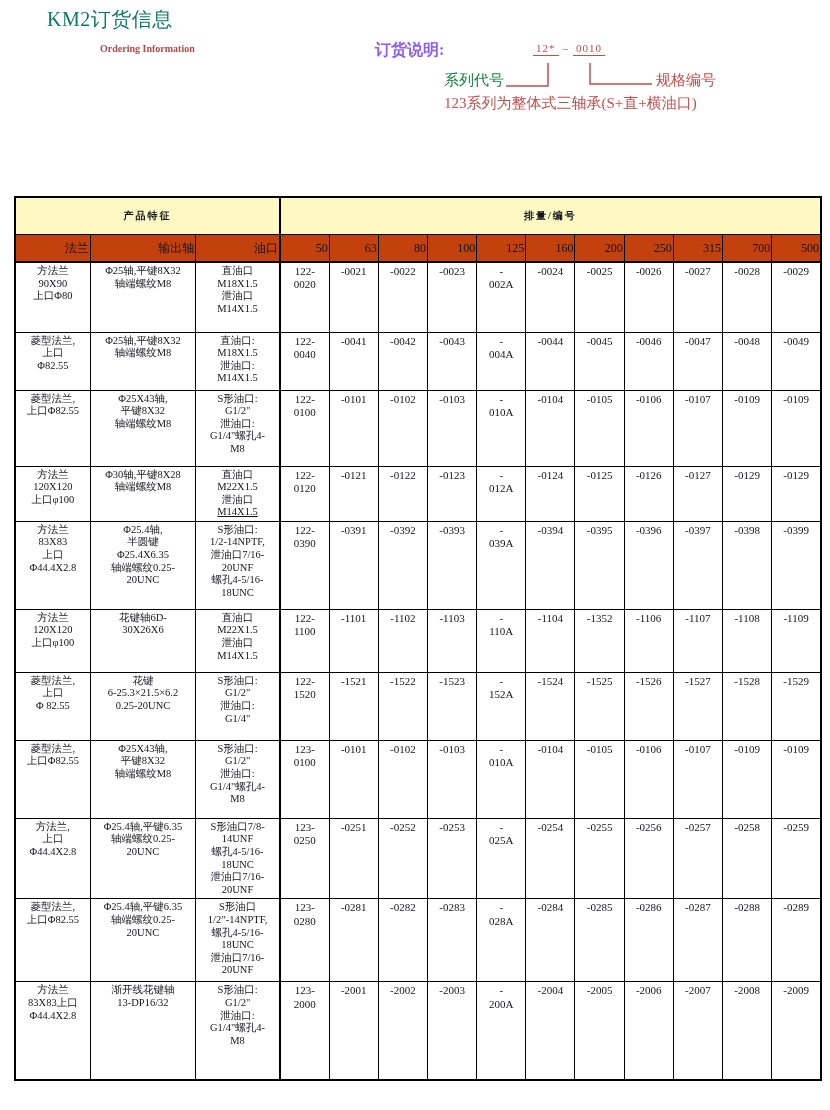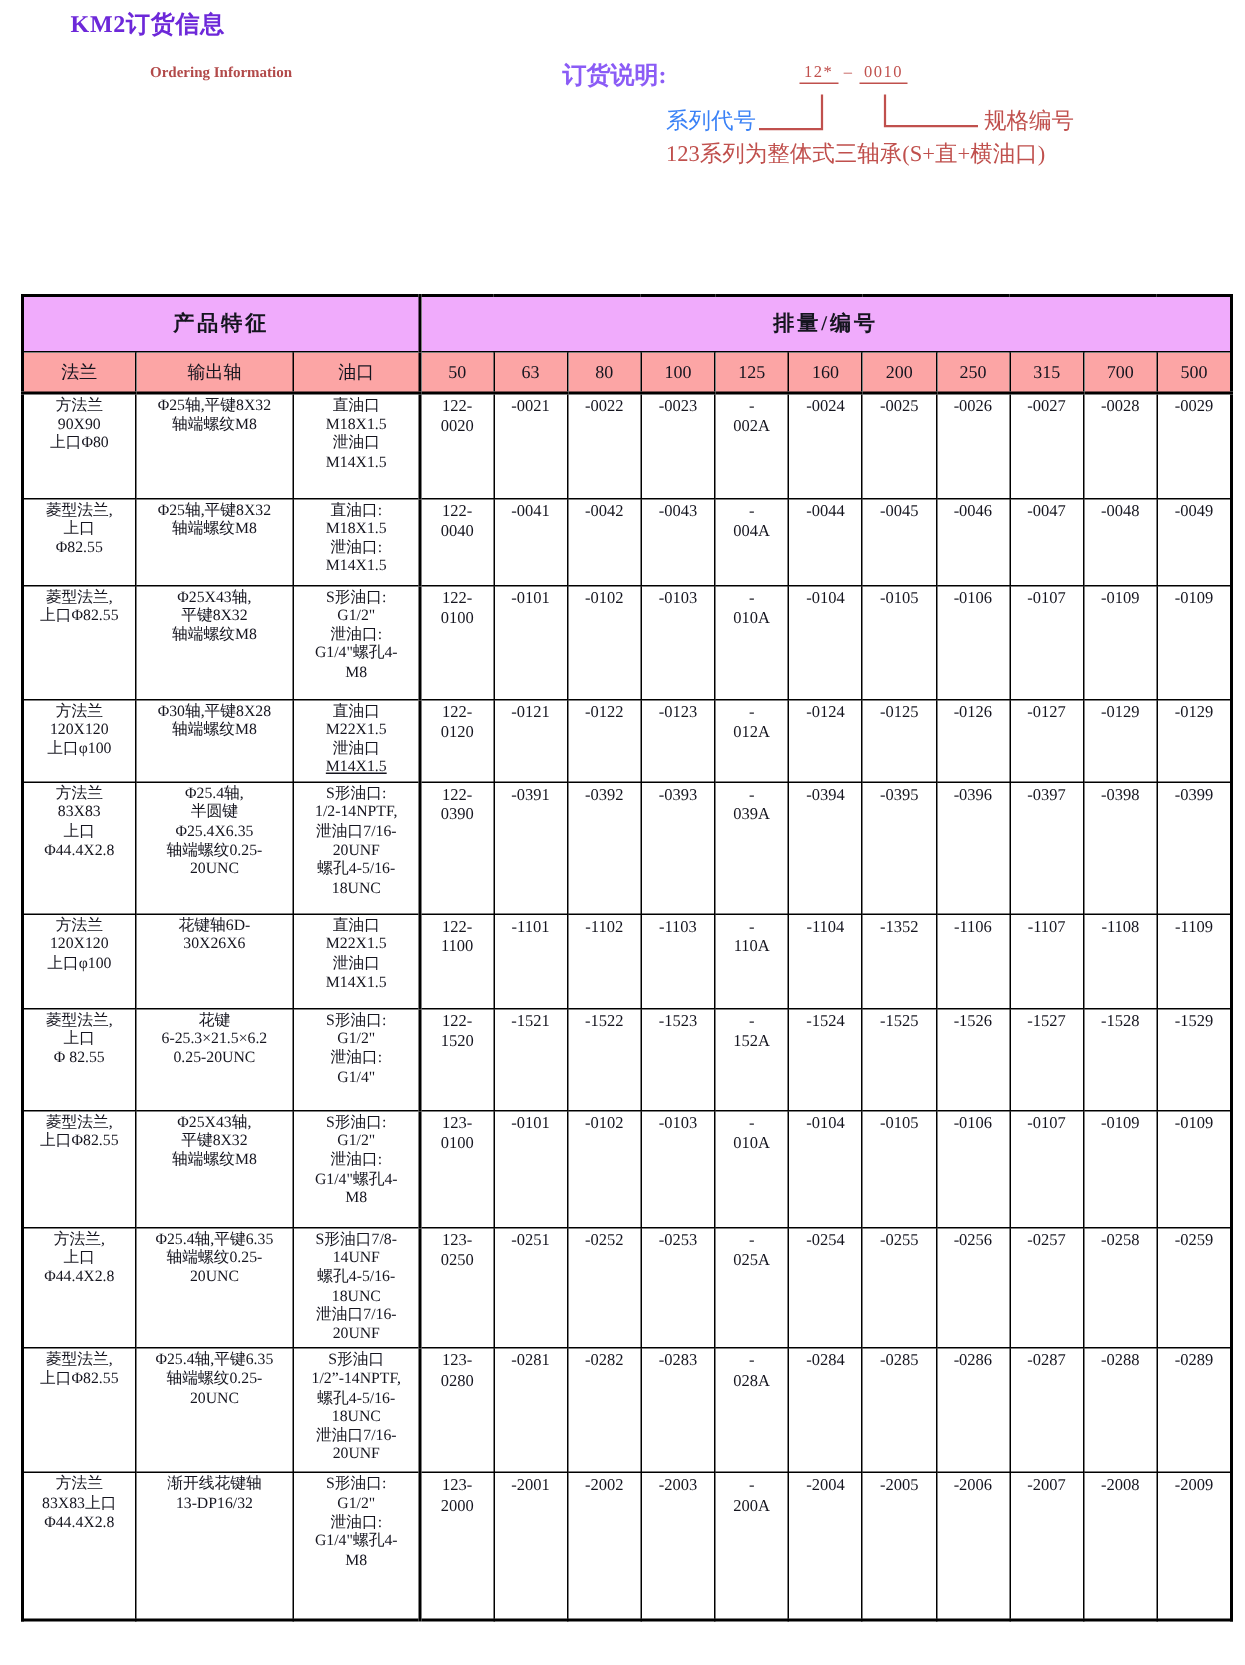--- a/index.html
+++ b/index.html
@@ -5,40 +5,40 @@
   html,body{margin:0;padding:0;background:#ffffff;}
   body{
     width:830px;height:1110px;position:relative;overflow:hidden;
     font-family:"Liberation Serif","DejaVu Serif",serif;
     color:#15151f;
   }
   
   .header{position:absolute;left:0;top:0;width:830px;height:196px;}
   .title{
     position:absolute;left:47px;top:6px;
-    font-size:16px;font-weight:bold;color:#6d28d9;letter-spacing:.5px;
+    font-size:20px;font-weight:normal;color:#0f766e;letter-spacing:.5px;
   }
   .subtitle{
     position:absolute;left:100px;top:43px;
     font-size:10px;font-weight:bold;color:#b24a4a;
   }
   .ordering-label{
     position:absolute;left:375px;top:40px;
     font-size:16px;font-weight:bold;color:#8b5cf6;
   }
   .code{
     position:absolute;left:533px;top:42px;
     font-size:11px;color:#c0504d;letter-spacing:1px;
   }
   .code .code-part{border-bottom:1px solid #c0504d;padding:0 3px 1px 3px;}
   .code .code-dash{padding:0 4px;}
   .connector{position:absolute;left:440px;top:55px;width:260px;height:40px;}
   .series-label{
     position:absolute;left:444px;top:71px;
-    font-size:15px;color:#3b82f6;
+    font-size:15px;color:#15803d;
   }
   .spec-label{
     position:absolute;left:656px;top:71px;
     font-size:15px;color:#c0504d;
   }
   .notes{
     position:absolute;left:444px;top:92px;width:386px;
     font-size:15px;color:#c0504d;line-height:1.5;white-space:nowrap;overflow:hidden;
   }
   
@@ -47,26 +47,26 @@
     border-collapse:collapse;table-layout:fixed;width:808px;
     font-size:11px;
   }
   th,td{
     border:1px solid #000;
     text-align:center;vertical-align:top;
     padding:2px 1px;overflow:hidden;
   }
   table{border:2px solid #000;}
   th.group-th{
-    background:#f0abfc;font-size:14px;font-weight:bold;
+    background:#fef9c3;font-size:10px;font-weight:bold;
     height:32px;vertical-align:middle;letter-spacing:2px;
   }
   th.col-th{
-    background:#fca5a5;font-weight:normal;font-size:12px;
-    height:22px;vertical-align:middle;border-bottom:2px solid #000;
+    background:#c2410c;font-weight:normal;font-size:12px;
+    height:22px;vertical-align:middle;border-bottom:2px solid #000;text-align:right;
   }
   td{white-space:pre-line;line-height:1.2;}
   .sec-divider{border-left:2px solid #000 !important;}
   td.c-flange{font-size:10.5px;}
   td.c-shaft{font-size:10.5px;}
   td.c-oil{font-size:10.5px;}
   td.c-code{font-size:11px;}
   td u{text-decoration:underline;}
 </style>
 </head>

